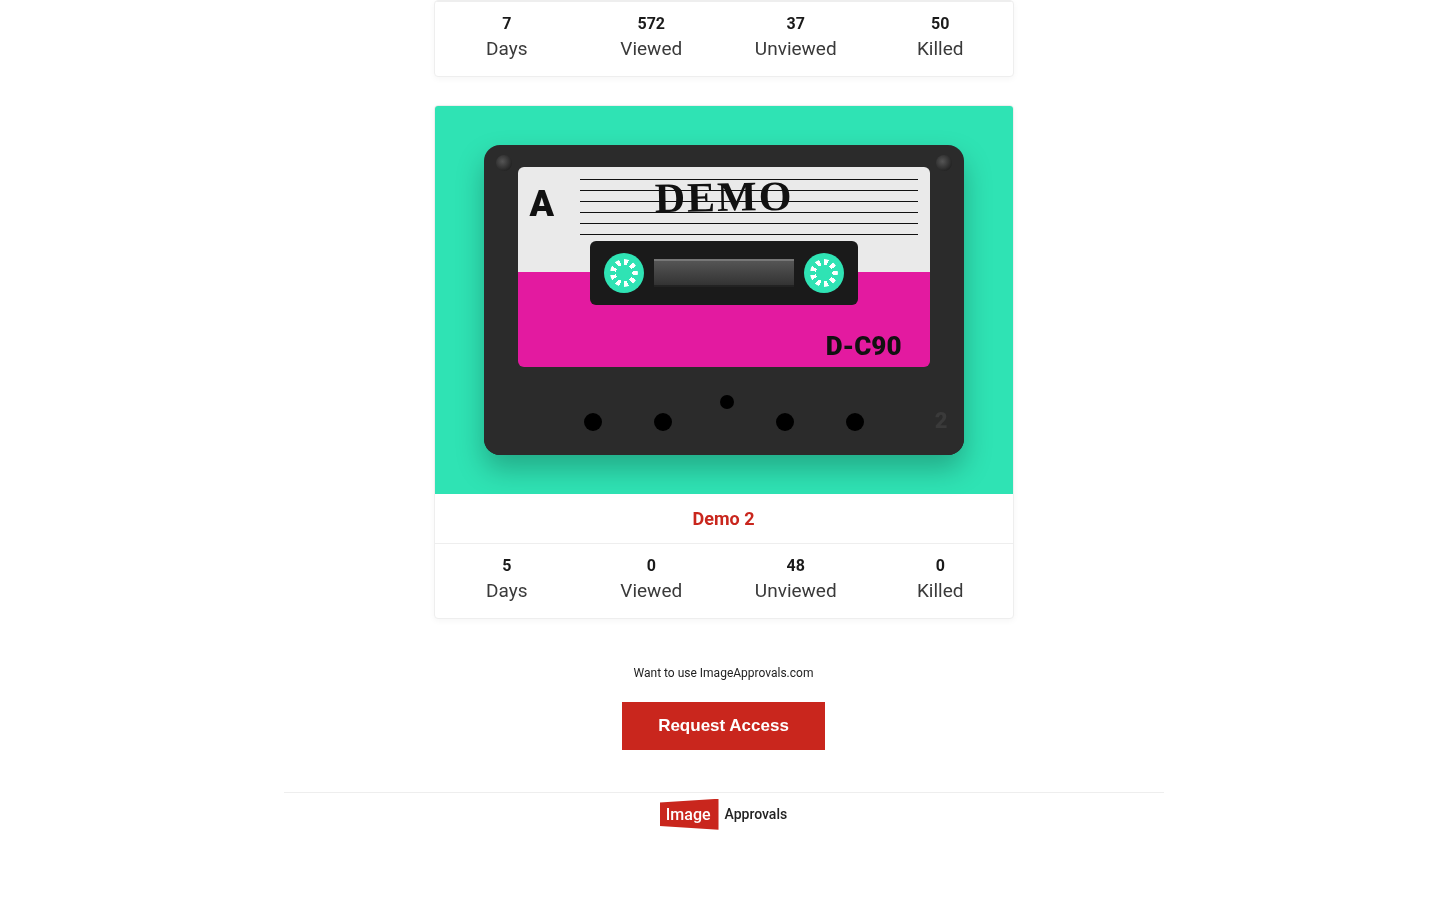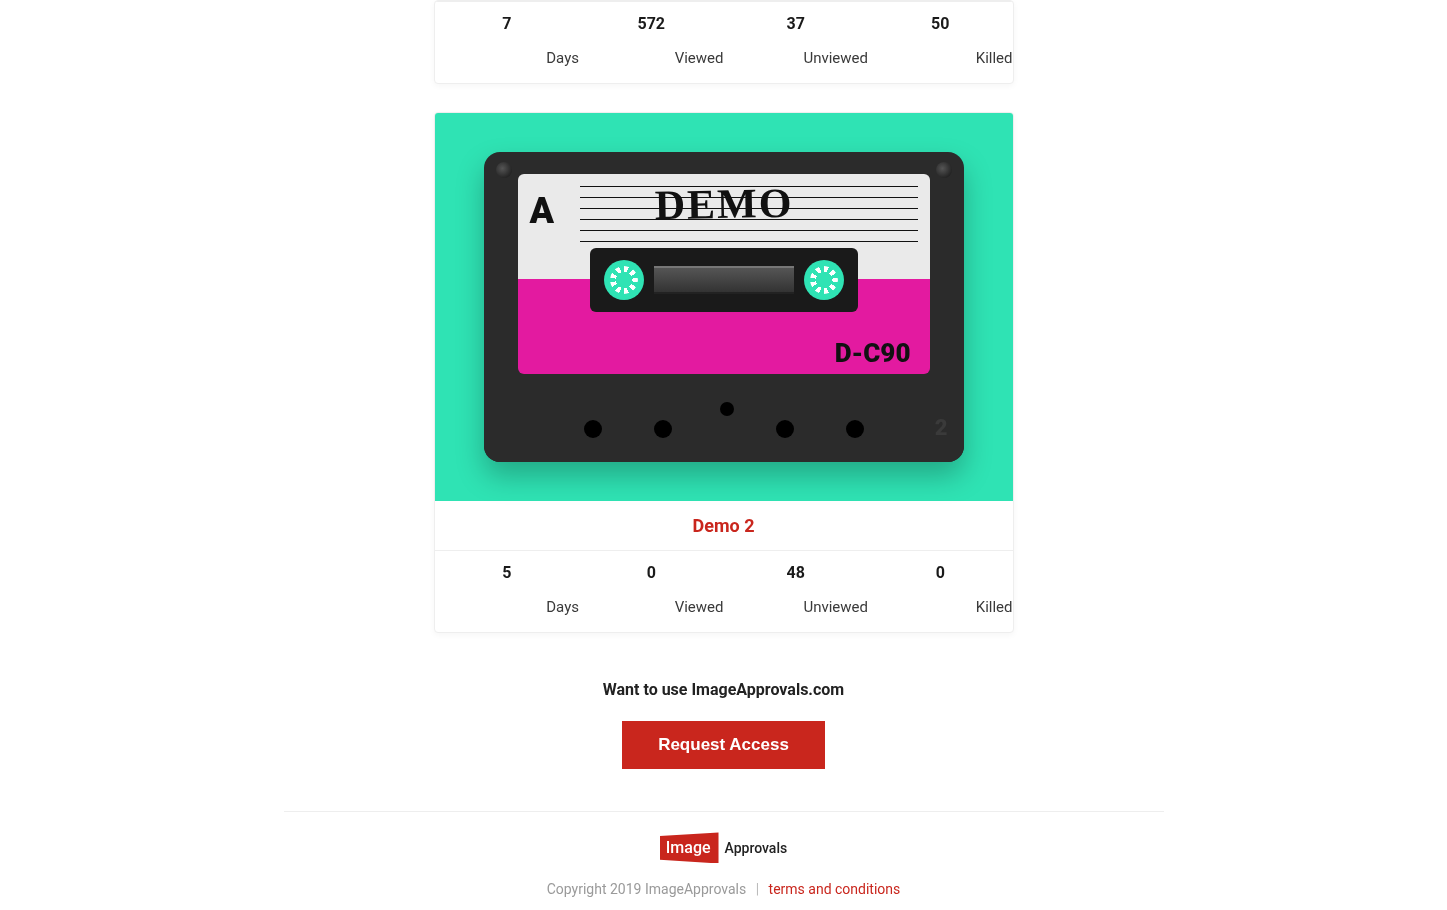--- a/index.html
+++ b/index.html
@@ -135,21 +135,21 @@
     flex: 1;
     height: 28px;
     margin: 0 10px;
     background: linear-gradient(#555, #333);
     border-top: 2px solid #777;
     border-bottom: 2px solid #222;
     position: relative;
   }
   .dcode {
     position: absolute;
-    bottom: 6px; right: 19px;
+    bottom: 6px; right: 28px;
     font-weight: 900;
     font-size: 26px;
     color: #111;
   }
   .bottom-strip {
     position: absolute;
     bottom: 0; left: 0; right: 0;
     height: 80px;
     background: #2b2b2b;
   }
@@ -188,34 +188,33 @@
     text-align: center;
     padding: 12px 0 16px 0;
   }
   .stat + .stat { border-left: none; }
   .stat-value {
     font-weight: 700;
     font-size: 16px;
     color: #1a1a1a;
   }
   .stat-label {
-    font-size: 15px;
+    font-size: 19px;
     color: #3a3a3a;
-    margin-top: 16px;
-    text-align: right;
+    margin-top: 4px;
   }
 
   .cta-block {
     width: 580px;
     text-align: center;
     margin-top: 18px;
   }
   .cta-text {
-    font-weight: 700;
-    font-size: 16px;
+    font-weight: 400;
+    font-size: 12px;
     color: #222;
     line-height: 1.4;
   }
   .cta-button {
     display: inline-block;
     margin-top: 20px;
     background: #c9261d;
     color: #ffffff;
     font-weight: 700;
     font-size: 17px;
@@ -223,21 +222,21 @@
     border: none;
     cursor: pointer;
   }
   .footer {
     width: 880px;
     margin-top: 42px;
     border-top: 1px solid #eeeeee;
     display: flex;
     flex-direction: column;
     align-items: center;
-    padding-top: 20px;
+    padding-top: 6px;
     padding-bottom: 6px;
   }
   .logo {
     display: flex;
     align-items: center;
     gap: 6px;
   }
   .logo-badge {
     background: #c9261d;
     color: #fff;
@@ -345,20 +344,15 @@
   <div class="cta-block">
     <div class="cta-text">Want to use ImageApprovals.com</div>
     <button class="cta-button">Request Access</button>
   </div>
 
   <div class="footer">
     <div class="logo">
       <span class="logo-badge">Image</span>
       <span class="logo-tail">Approvals</span>
     </div>
-    <div class="footer-line">
-      <span>Copyright 2019 ImageApprovals</span>
-      <span class="sep">|</span>
-      <a href="#" class="terms-link">terms and conditions</a>
-    </div>
   </div>
 
 </div>
 
 </body></html>

